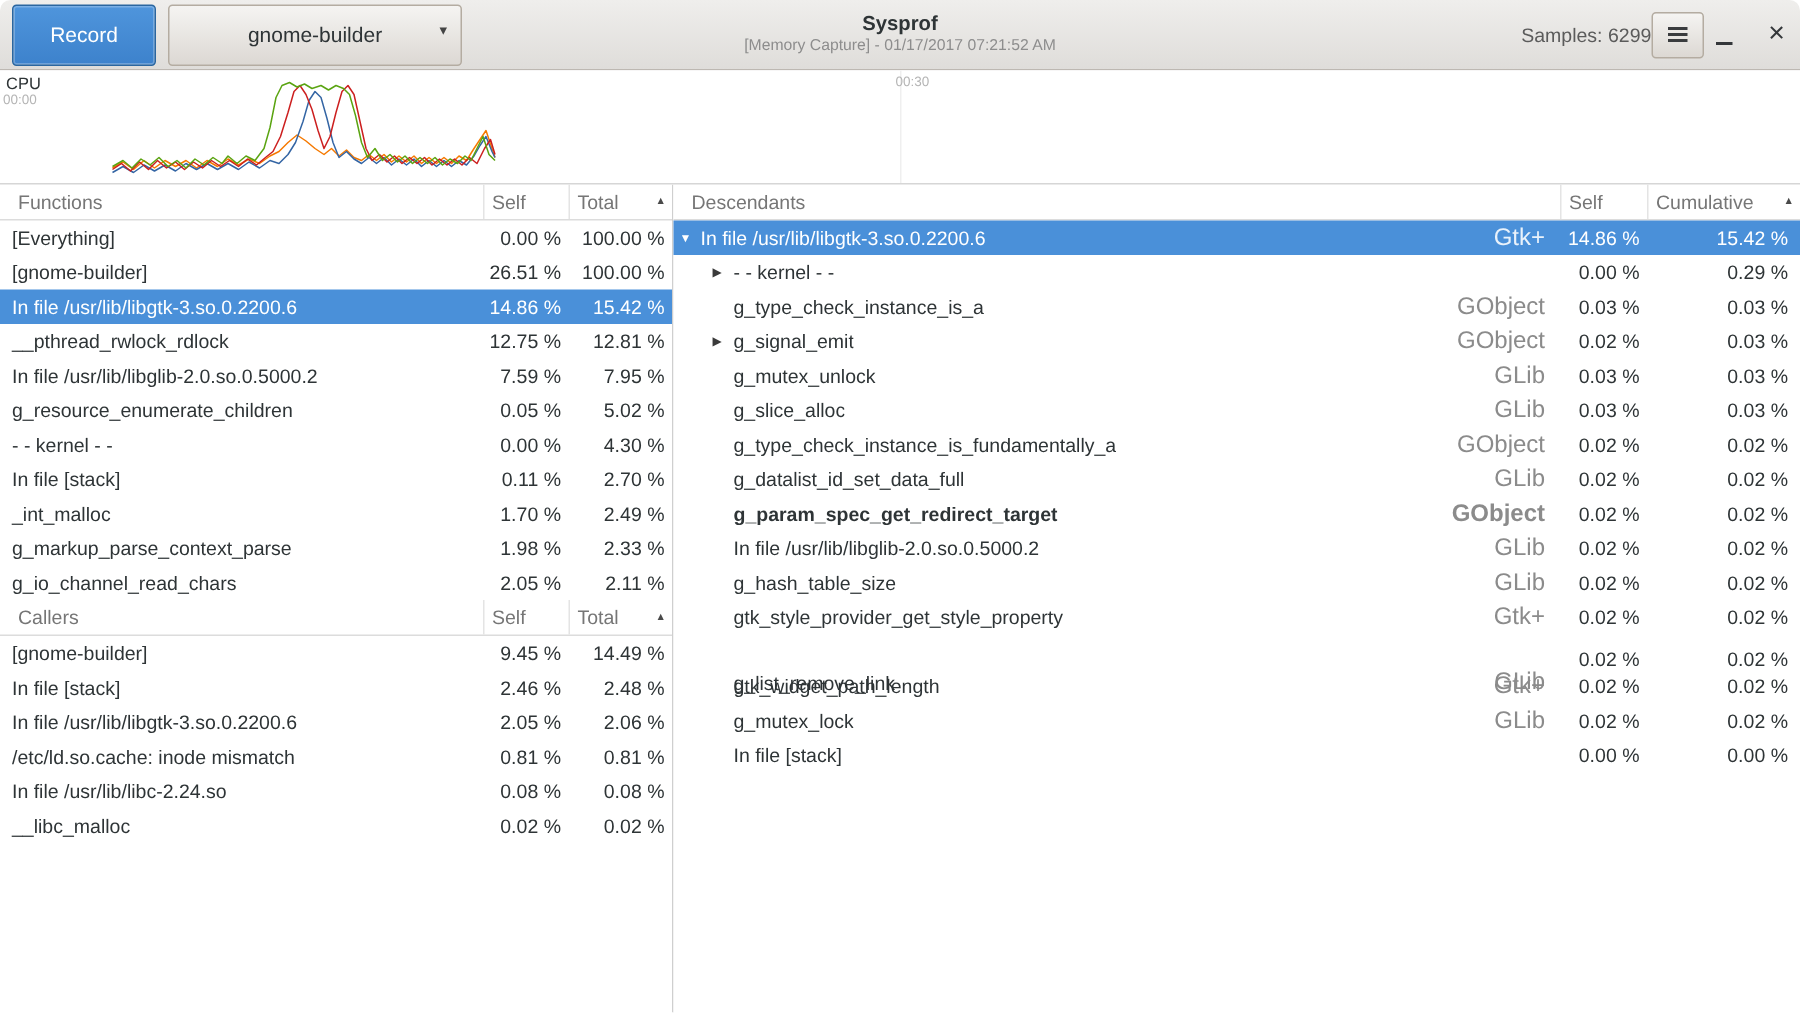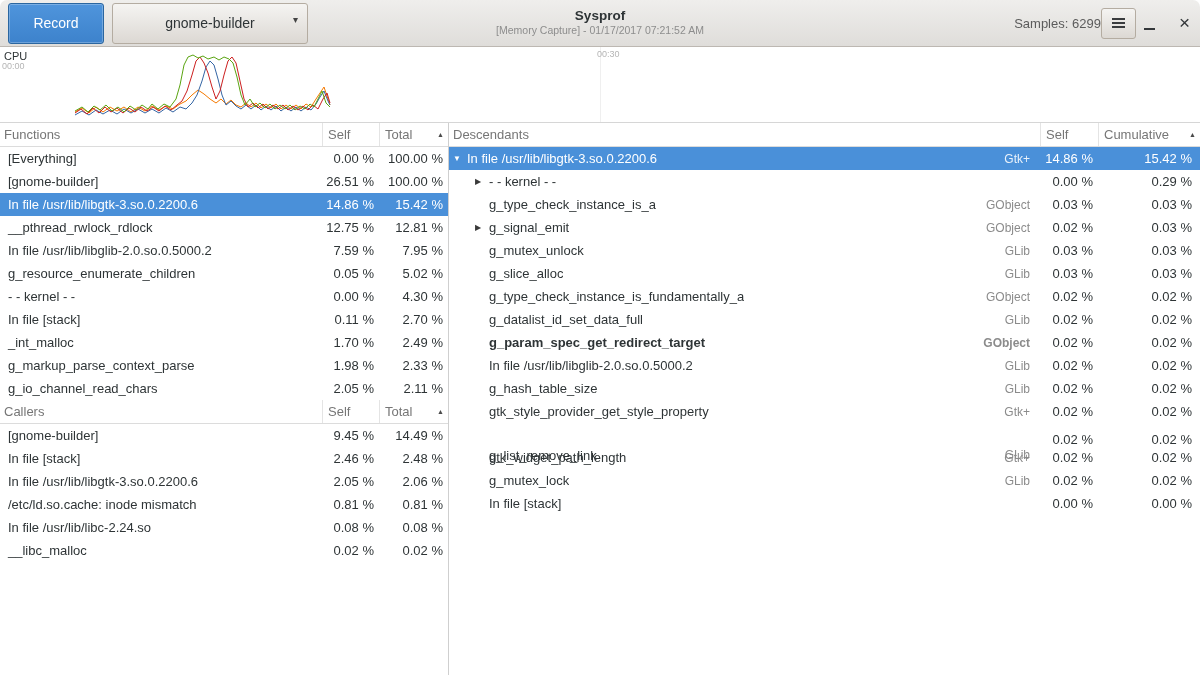--- a/index.html
+++ b/index.html
@@ -41,37 +41,37 @@
   .cpu-graph svg { position:absolute; left:0; top:0; }
 
   
   .main { flex:1; display:flex; min-height:0; }
   .left-pane { width:448px; flex:0 0 448px; background:#fff; }
   .divider { width:1px; flex:0 0 1px; background:#cfcfcf; }
   .right-pane { flex:1; background:#fff; min-width:0; }
 
   .thead { display:grid; height:24px; background:#fff; border-bottom:1px solid #dcdcdc;
            font-size:13px; color:#767676; align-items:stretch; }
-  .hcell { display:flex; align-items:center; padding-left:4px; overflow:hidden; white-space:nowrap; }
+  .hcell { display:flex; align-items:center; padding-left:12px; overflow:hidden; white-space:nowrap; }
   .hcell + .hcell { border-left:1px solid #e4e4e4; padding-left:5px; }
   .sort-arrow { margin-left:auto; padding-right:4px; font-size:7px; color:#4a4a4a; }
 
   .grid3 { grid-template-columns:1fr 57px 69px; }
   .gridD { grid-template-columns:1fr 58px 102px; }
 
   .trow { display:grid; height:23px; align-items:center; font-size:13px; color:#2e3436; }
   .trow.selected { background:#4a90d9; color:#ffffff; }
   .cell { overflow:hidden; white-space:nowrap; }
   .cname { padding-left:8px; display:flex; align-items:center; }
   .cnum { text-align:right; padding-right:5px; }
   .gridD .cnum:last-child { padding-right:8px; }
   .expander { flex:0 0 14px; font-size:8px; color:#3a3a3a; }
   .trow.selected .expander { color:#ffffff; }
   .fname { overflow:hidden; white-space:nowrap; }
-  .libname { margin-left:auto; flex:0 0 auto; font-size:12px; color:#8b8b8b; padding:0 10px 0 6px; }
+  .libname { margin-left:auto; flex:0 0 auto; font-size:16px; color:#8b8b8b; padding:0 10px 0 6px; }
   .trow.selected .libname { color:rgba(255,255,255,.88); }
 </style>
 </head>
 <body>
 
 <div class="window">
 
   <div class="headerbar">
     <button class="btn record-btn">Record</button>
     <button class="btn process-btn">

